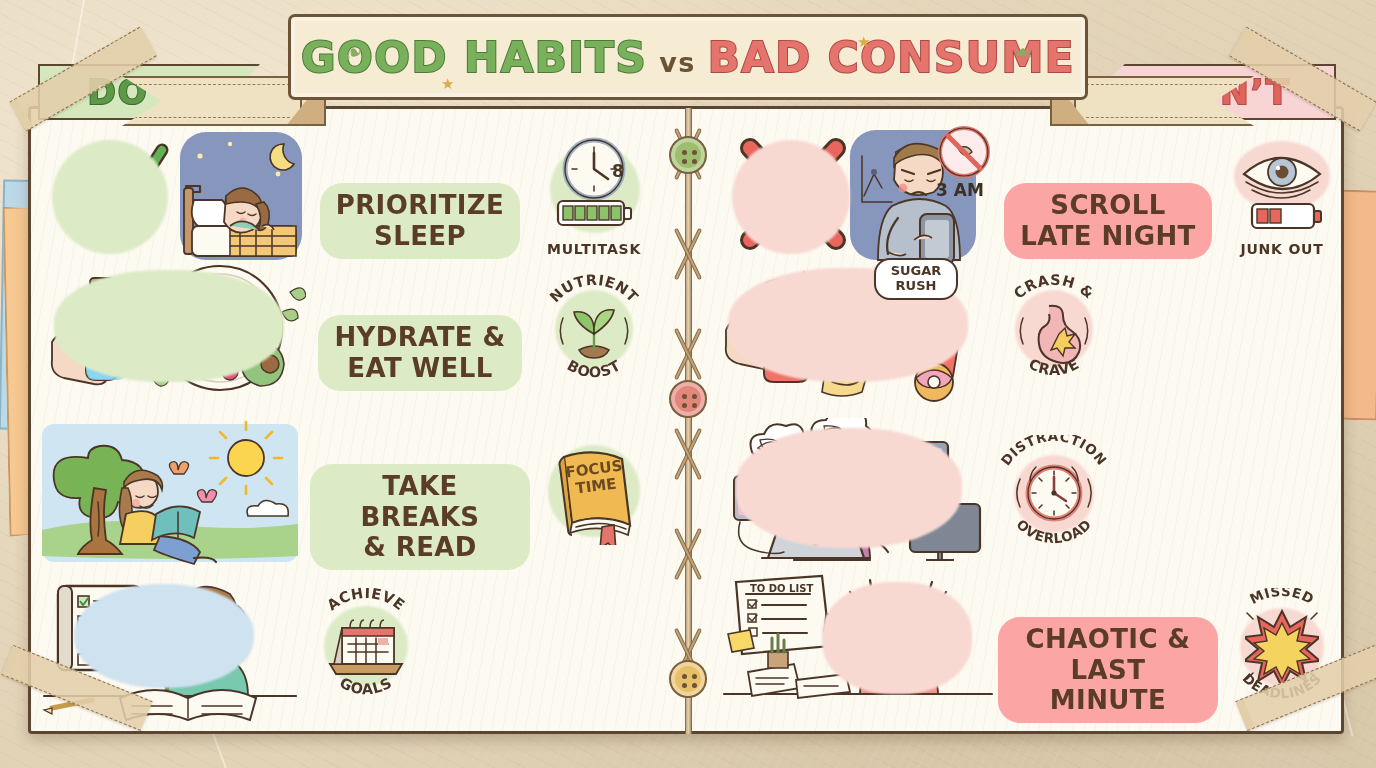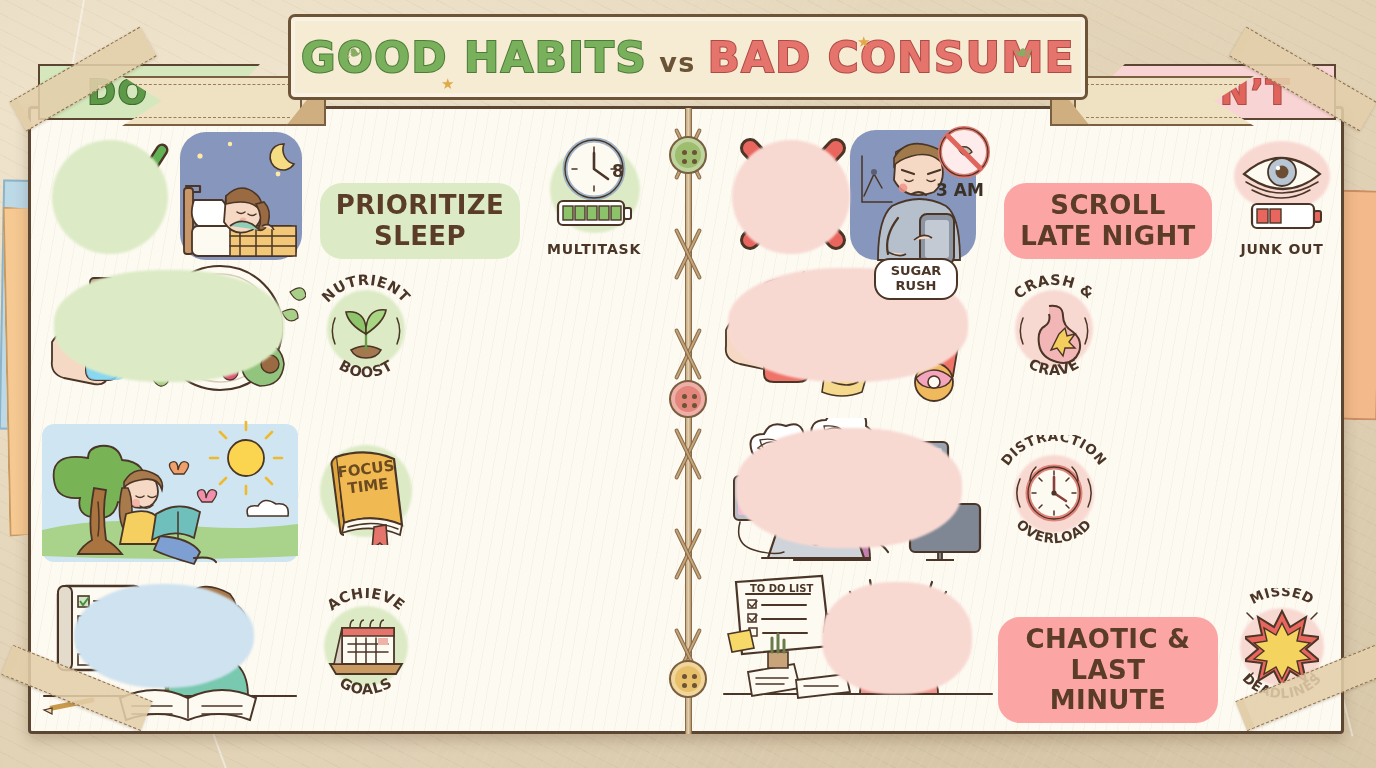--- a/index.html
+++ b/index.html
@@ -333,20 +333,24 @@
           <circle cx="172" cy="96" r="7" fill="#7a7fc4" stroke="#4a3526" stroke-width="1.3"></circle>
           <circle cx="160" cy="104" r="7" fill="#7a7fc4" stroke="#4a3526" stroke-width="1.3"></circle>
           <circle cx="178" cy="112" r="8" fill="#e0557a" stroke="#4a3526" stroke-width="1.3"></circle>
           <circle cx="196" cy="116" r="8" fill="#e0557a" stroke="#4a3526" stroke-width="1.3"></circle>
 
           <path d="M256 36 q14-10 16 4 q-8 10-16-4z" fill="#a8cf88" stroke="#4a3526" stroke-width="1.2"></path>
           <path d="M248 56 q16-8 16 6 q-10 8-16-6z" fill="#a8cf88" stroke="#4a3526" stroke-width="1.2"></path>
           <path d="M118 122 q14-10 16 4 q-8 10-16-4z" fill="#a8cf88" stroke="#4a3526" stroke-width="1.2"></path>
         </svg>
       </div>
+      <div class="label-cell">
+        <div class="hl-label hl-good" style="white-space:pre-line">HYDRATE &amp;
+EAT WELL</div>
+      </div>
       <div class="badge-cell">
         <div class="badge">
           <div class="blob blob-green" style="left:19px;top:19px;width:78px;height:78px;"></div>
           <svg class="arc-text" viewBox="0 0 116 116">
             <defs>
               <path id="arcTopA" d="M10,62 A48,48 0 0,1 106,62"></path>
               <path id="arcBotA" d="M10,58 A48,48 0 0,0 106,58"></path>
             </defs>
             <text><textPath href="#arcTopA" startOffset="50%" text-anchor="middle">NUTRIENT</textPath></text>
             <text><textPath href="#arcBotA" startOffset="50%" text-anchor="middle">BOOST</textPath></text>
@@ -390,20 +394,24 @@
           <path d="M114 78 q4 3 8 0" class="ink-thin"></path>
           <path d="M106 88 q7 5 13-1" class="ink-thin"></path>
           <circle cx="102" cy="85" r="4" fill="#f2a9a0" opacity=".75"></circle>
           <path d="M92 96 q24-8 34 6 l4 24 h-44z" fill="#f5cf5f" stroke="#4a3526" stroke-width="1.8"></path>
           <path d="M126 118 q30 2 40 16 l-6 12 q-28-8-40-14z" fill="#7d9fd1" stroke="#4a3526" stroke-width="1.8"></path>
           <path d="M160 140 q18-2 22 4" class="ink" stroke-width="1.8" fill="#f6d9c4"></path>
 
           <path d="M122 96 q22-14 44-2 l-6 26 q-20-10-42 2z" fill="#6fc0bd" stroke="#4a3526" stroke-width="1.8"></path>
           <path d="M144 94 v26" class="ink-thin"></path>
         </svg>
+      </div>
+      <div class="label-cell">
+        <div class="hl-label hl-good" style="white-space:pre-line">TAKE BREAKS
+&amp; READ</div>
       </div>
       <div class="badge-cell">
         <div class="badge">
           <div class="blob blob-green" style="left:12px;top:10px;width:92px;height:92px;"></div>
           <svg class="badge-core" width="104" height="104" viewBox="0 0 104 104">
             <path d="M22 16 q30-10 58 2 l8 66 q-28-12-58-2z" fill="#f0b952" stroke="#4a3526" stroke-width="2.2"></path>
             <path d="M22 16 q-6 4-4 10 l8 62 q0 6 4 6" fill="#e0a63d" stroke="#4a3526" stroke-width="2"></path>
             <path d="M30 82 q28-10 58 2 l-2 10 q-28-12-58-2z" fill="#fdfaf2" stroke="#4a3526" stroke-width="1.8"></path>
             <path d="M34 86 q26-8 50 2" class="ink-thin" stroke="#b9a98c"></path>
             <path d="M60 86 l-2 22 l8-6 l8 8 l-2-26z" fill="#e4746c" stroke="#4a3526" stroke-width="1.6"></path>

